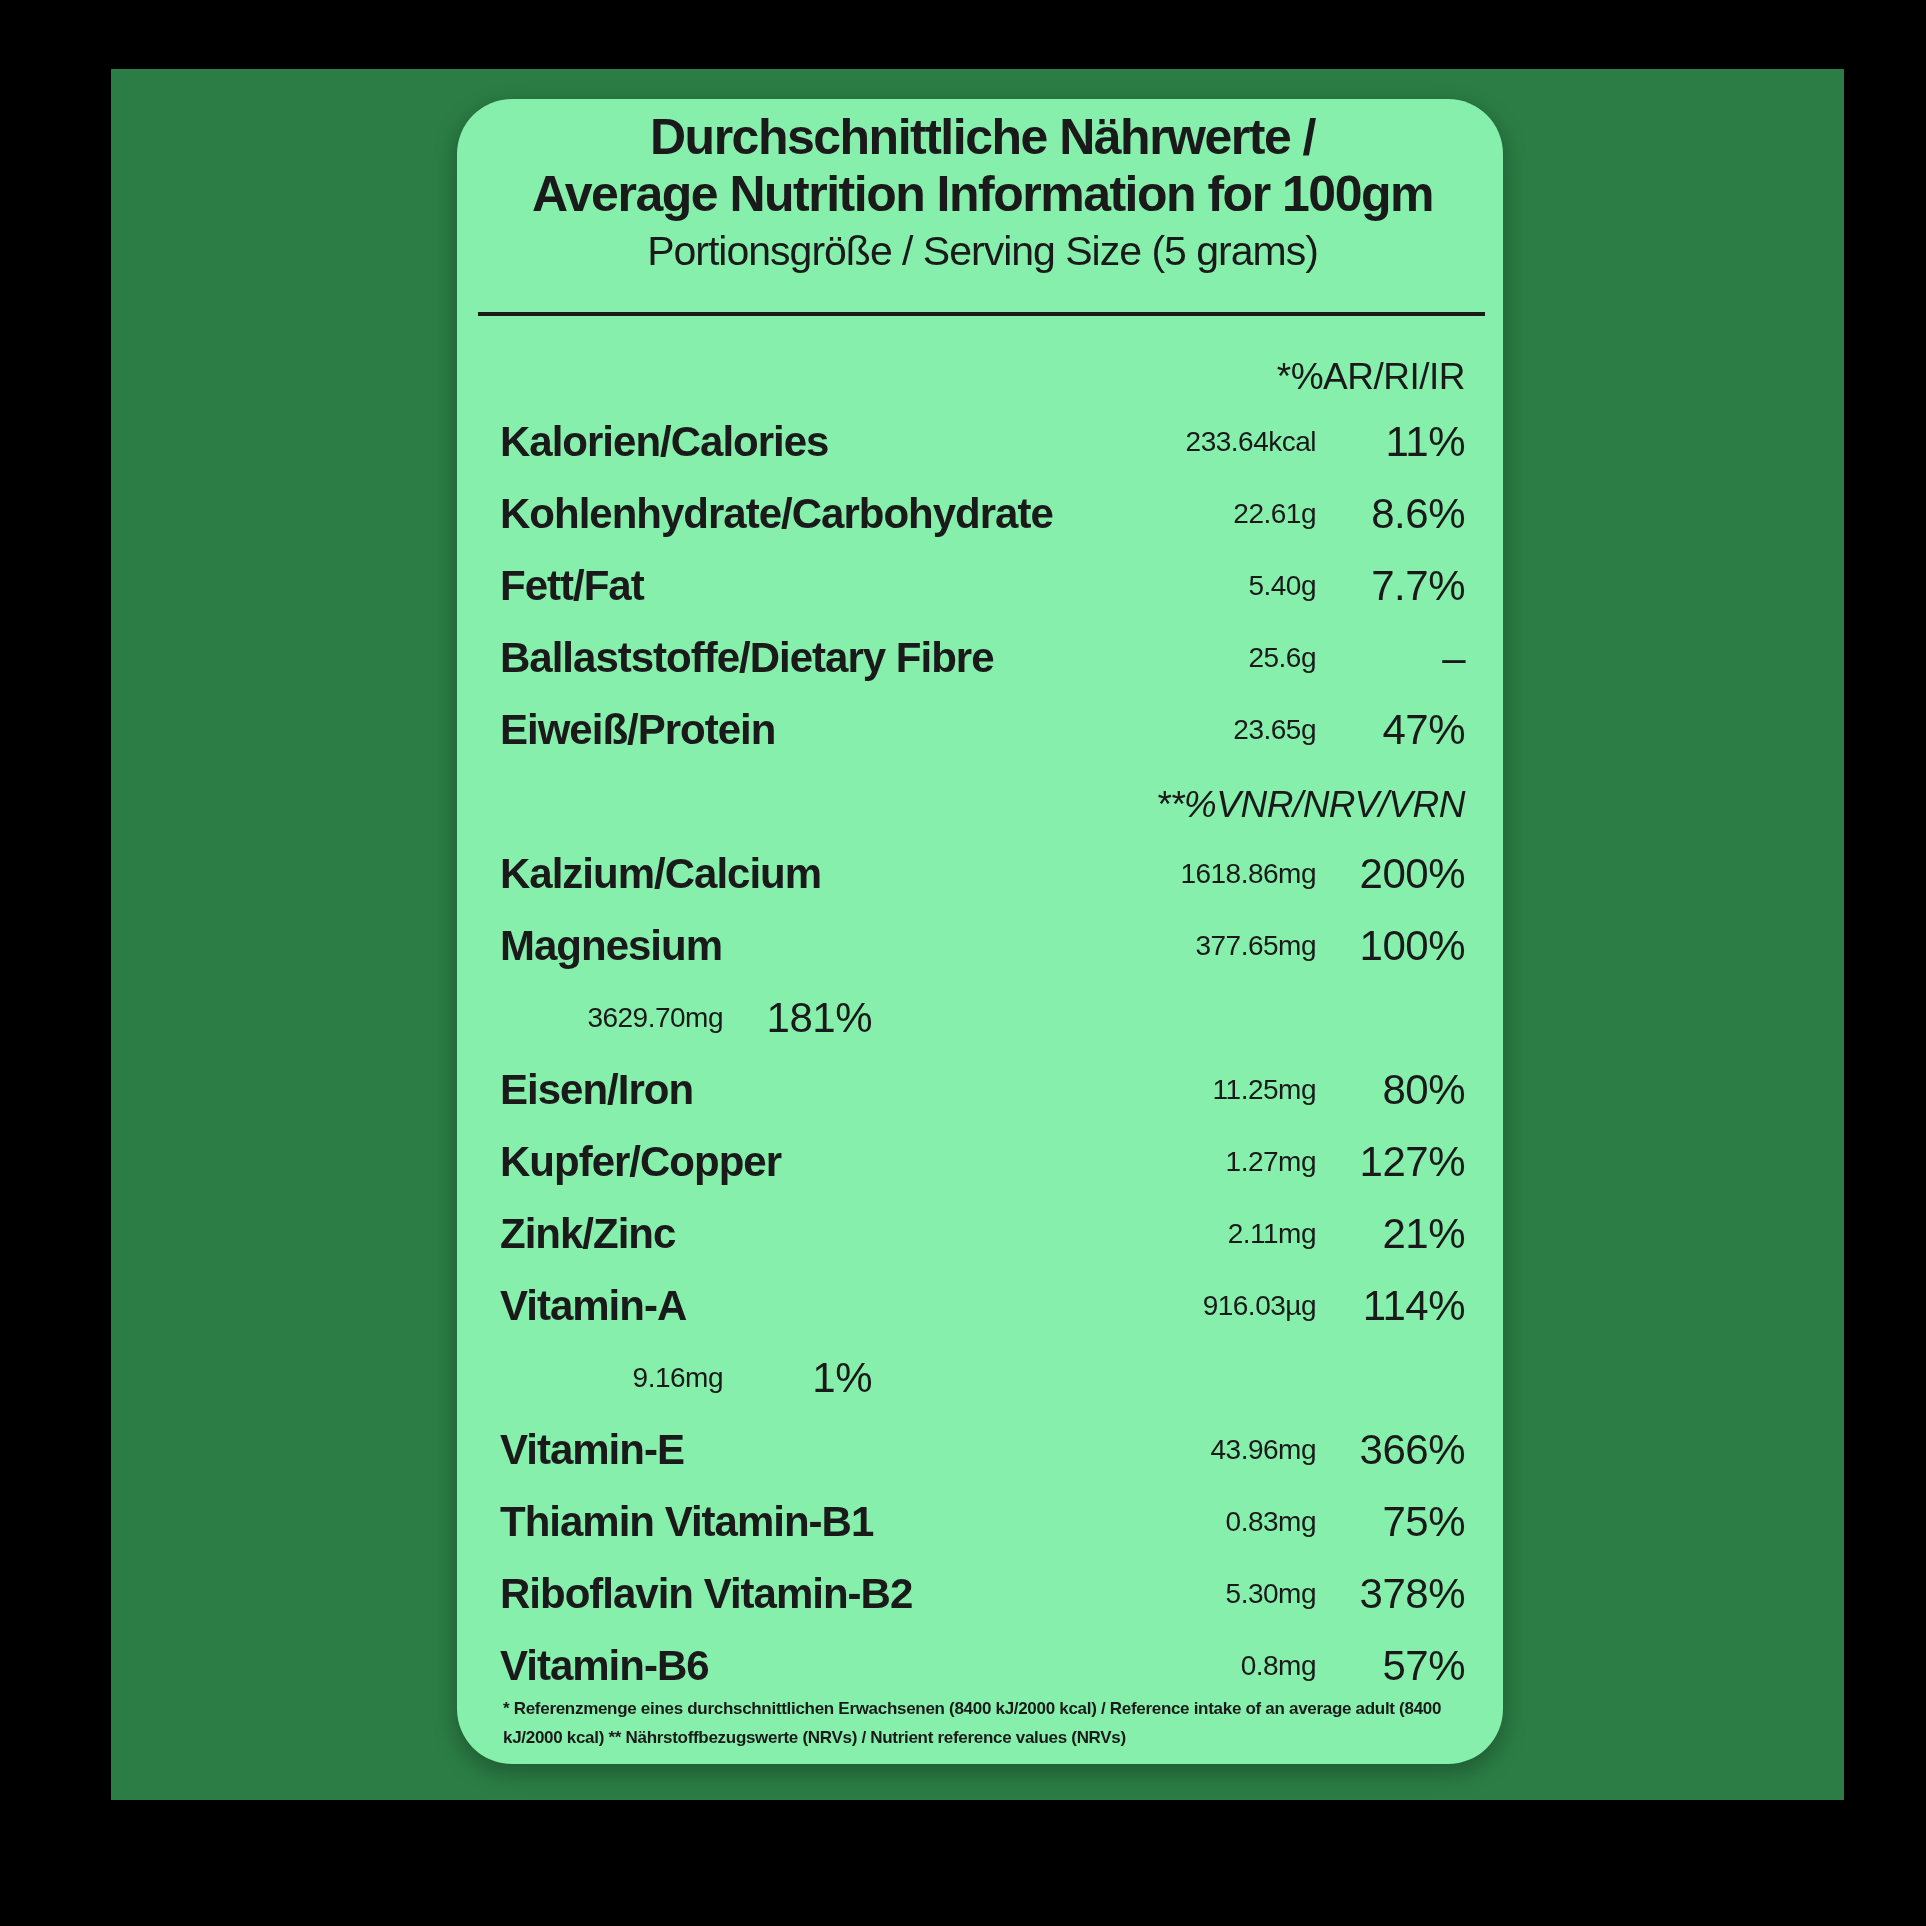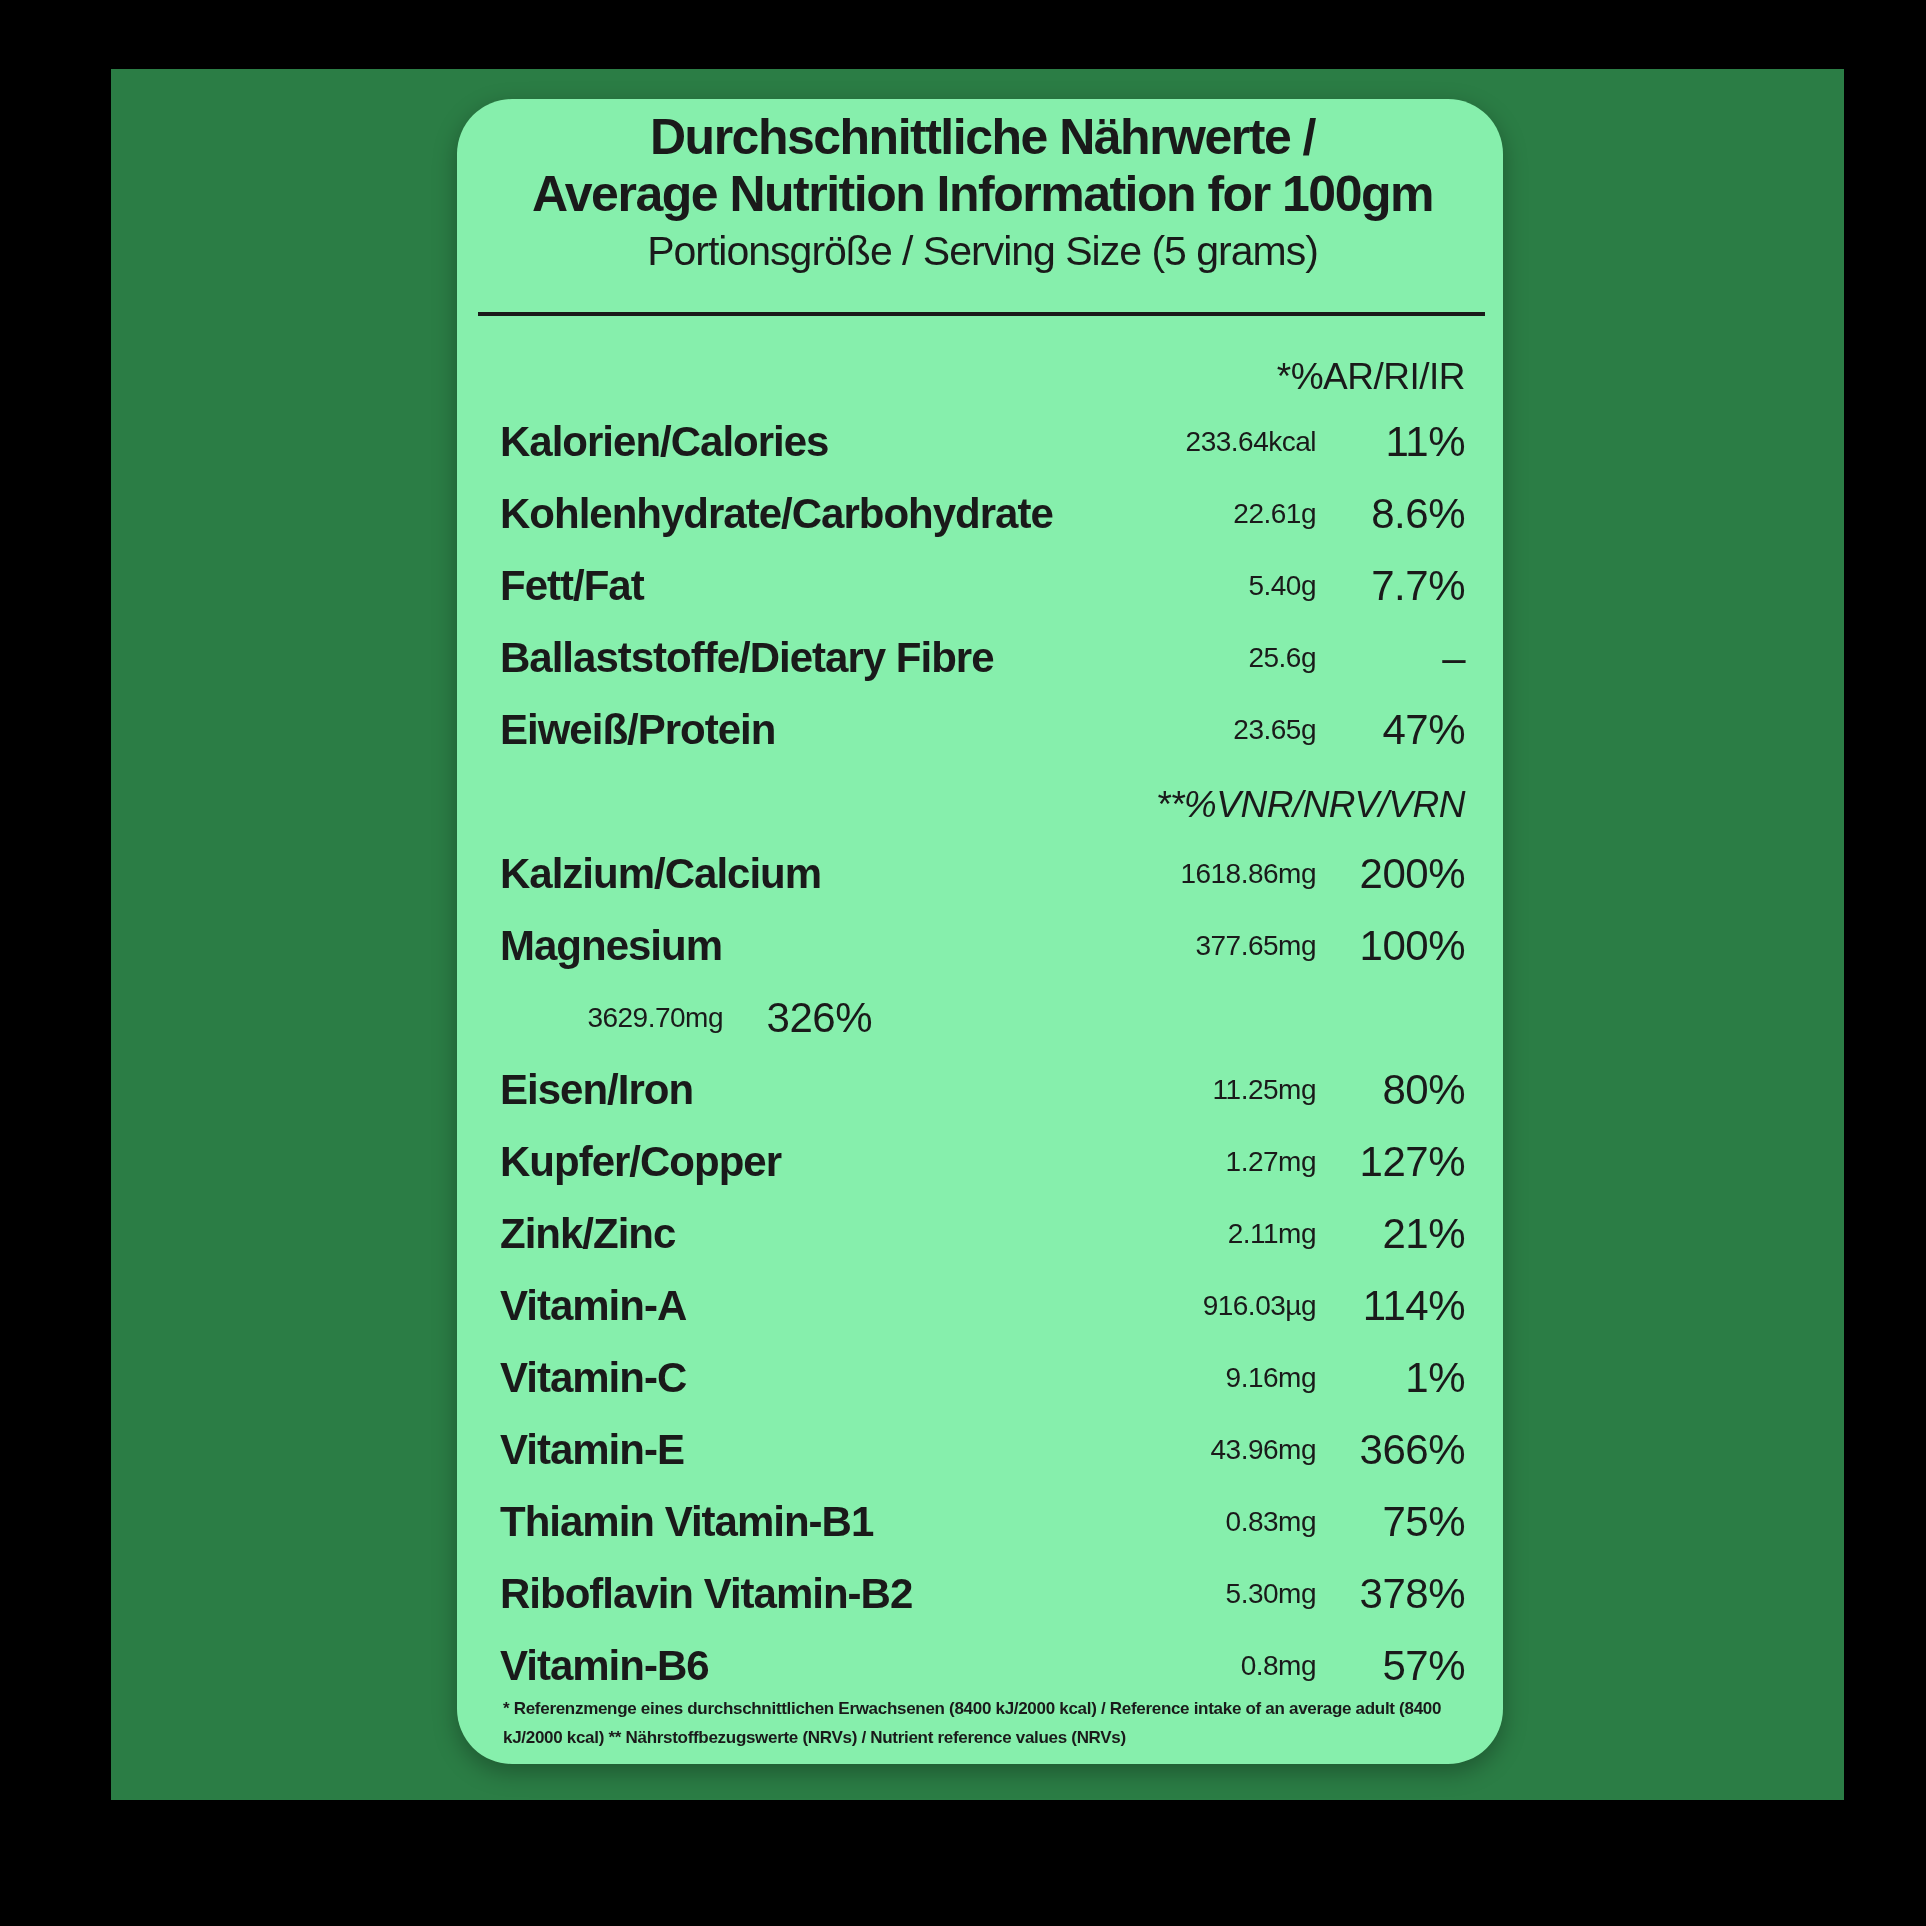--- a/index.html
+++ b/index.html
@@ -139,21 +139,21 @@
     <span class="amount">1618.86mg</span>
     <span class="pct">200%</span>
   </div>
       <div class="row">
     <span class="label">Magnesium</span>
     <span class="amount">377.65mg</span>
     <span class="pct">100%</span>
   </div>
       <div class="row">
     <span class="amount">3629.70mg</span>
-    <span class="pct">326%</span>
+    <span class="pct">181%</span>
   </div>
       <div class="row">
     <span class="label">Eisen/Iron</span>
     <span class="amount">11.25mg</span>
     <span class="pct">80%</span>
   </div>
       <div class="row">
     <span class="label">Kupfer/Copper</span>
     <span class="amount">1.27mg</span>
     <span class="pct">127%</span>
@@ -162,21 +162,20 @@
     <span class="label">Zink/Zinc</span>
     <span class="amount">2.11mg</span>
     <span class="pct">21%</span>
   </div>
       <div class="row">
     <span class="label">Vitamin-A</span>
     <span class="amount">916.03µg</span>
     <span class="pct">114%</span>
   </div>
       <div class="row">
-    <span class="label">Vitamin-C</span>
     <span class="amount">9.16mg</span>
     <span class="pct">1%</span>
   </div>
       <div class="row">
     <span class="label">Vitamin-E</span>
     <span class="amount">43.96mg</span>
     <span class="pct">366%</span>
   </div>
       <div class="row">
     <span class="label">Thiamin Vitamin-B1</span>

